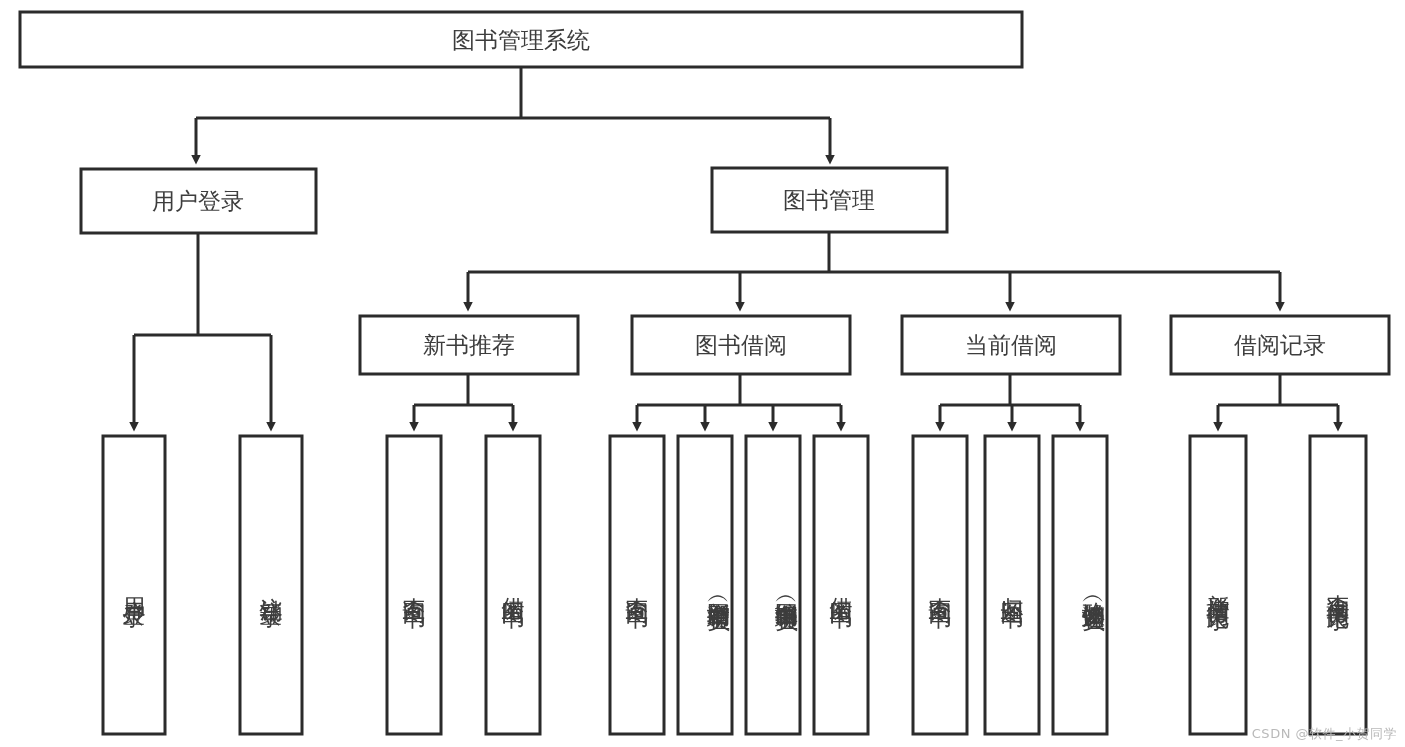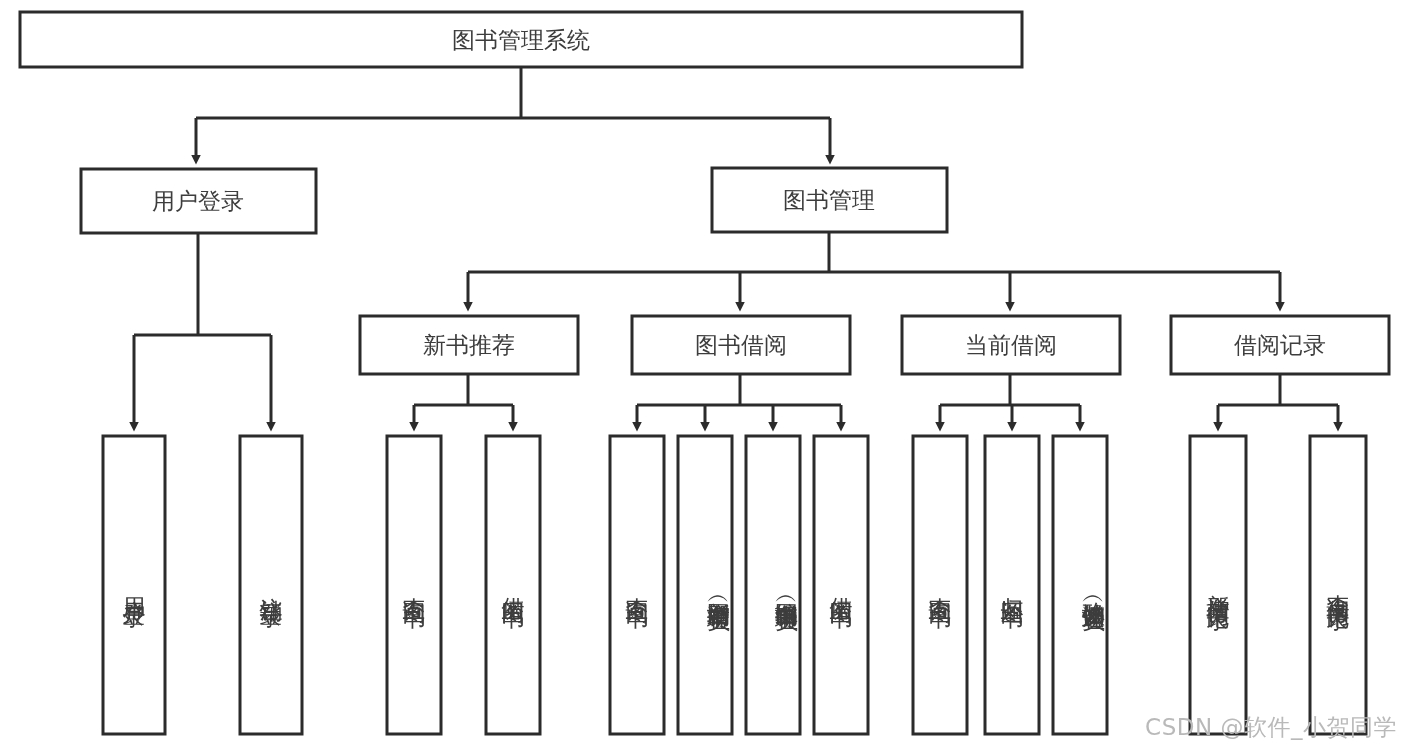--- a/index.html
+++ b/index.html
@@ -23,21 +23,21 @@
   .edge{
     stroke:#2b2b2b;
     stroke-width:3;
     fill:none;
   }
   .arrow-head{ fill:#2b2b2b; }
   .watermark{
     position:absolute;
     right:8px;
     bottom:4px;
-    font-size:23px;
+    font-size:13px;
     color:#b9b9b9;
     font-family:"DejaVu Sans","Liberation Sans",sans-serif;
     white-space:nowrap;
     letter-spacing:0.5px;
     user-select:none;
   }
 </style>
 </head>
 <body>
 

